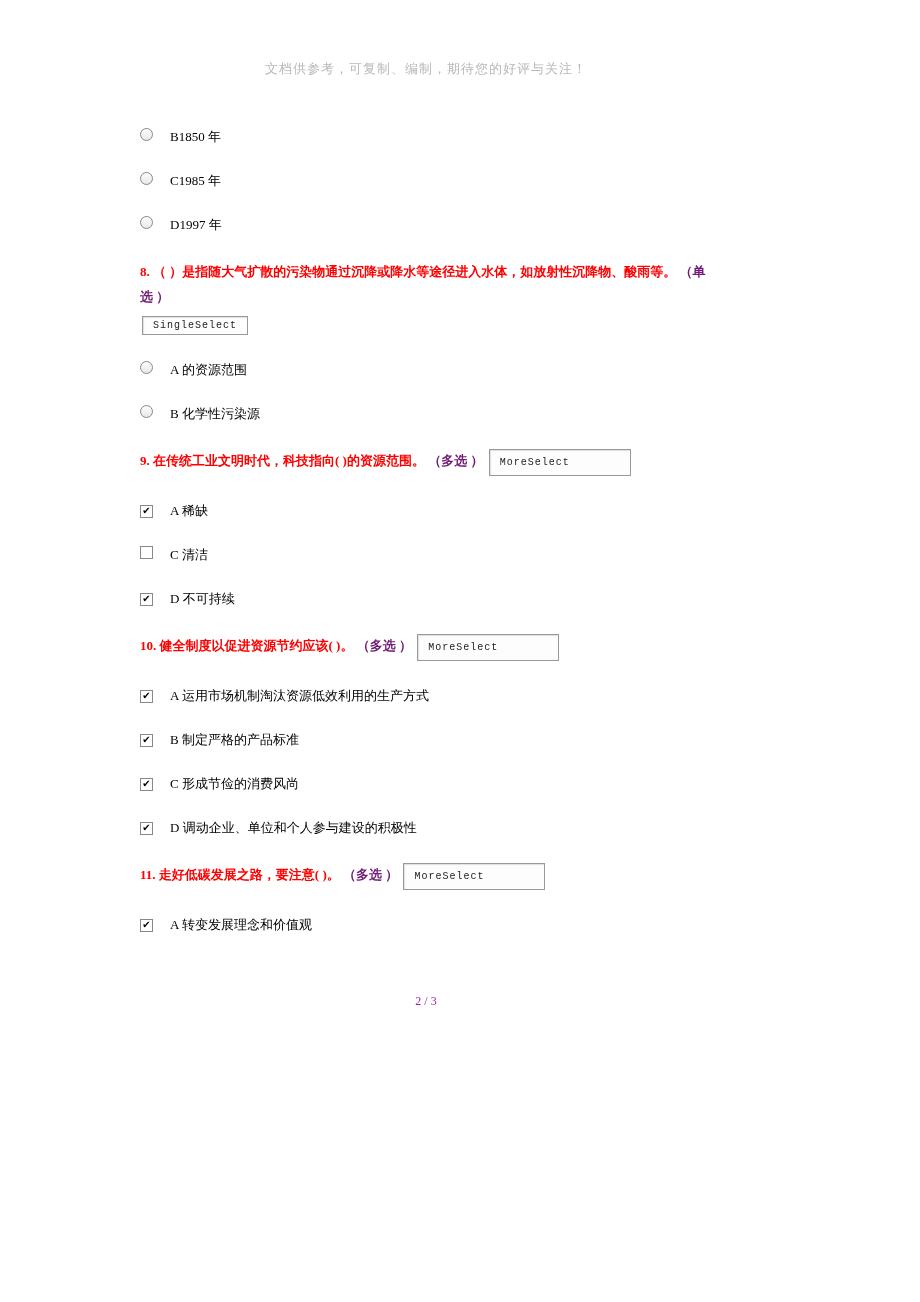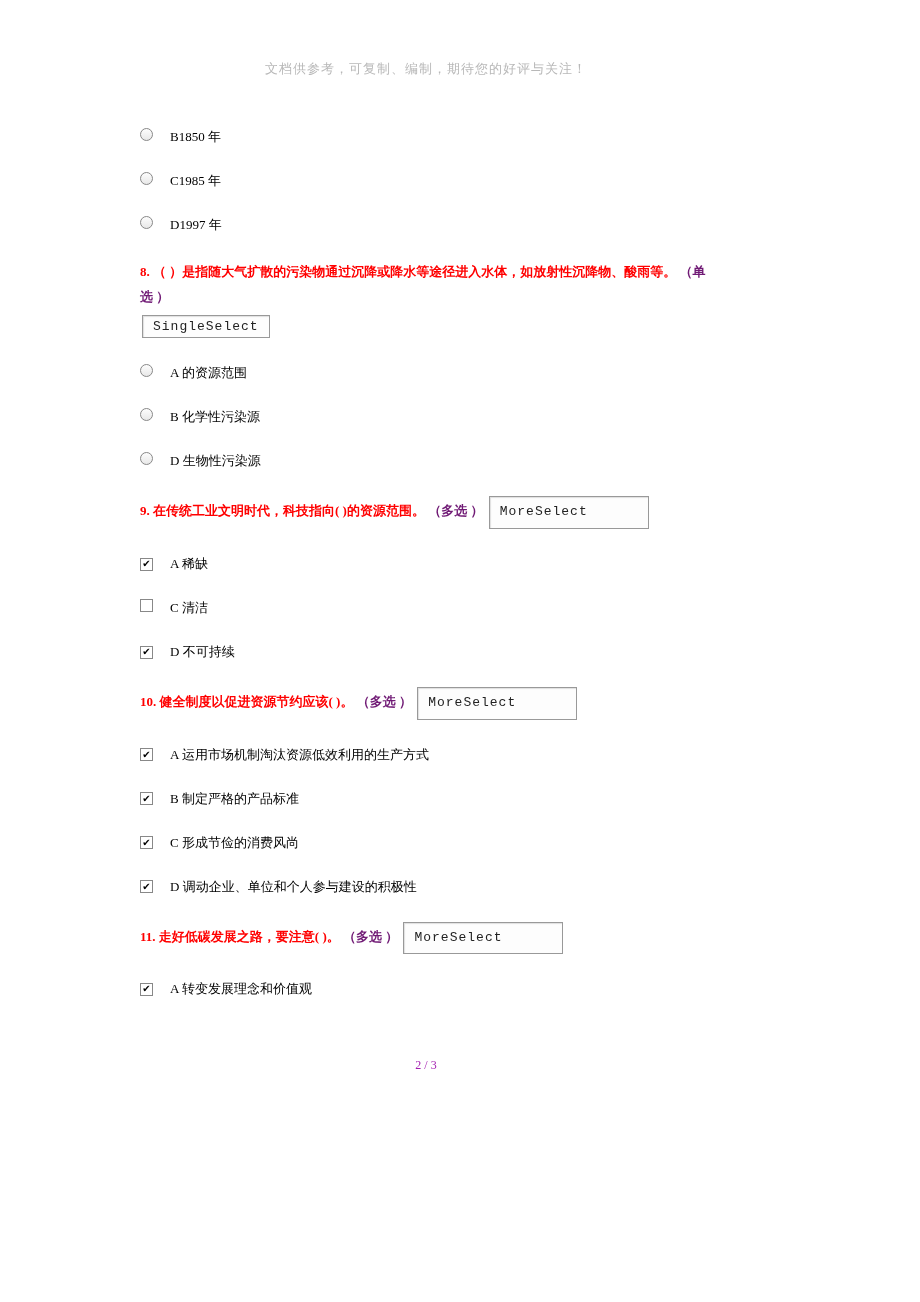--- a/index.html
+++ b/index.html
@@ -78,21 +78,21 @@
   .q-num { color: #ff0000; font-weight: bold; }
   .q-text { color: #ff0000; font-weight: bold; }
   .q-type { color: #701a75; font-weight: bold; }
   .type-box {
     display: inline-block;
     border: 1px solid #999;
     box-shadow: inset 1px 1px 1px rgba(0,0,0,0.12);
     background: #fdfdfd;
     padding: 3px 10px;
     font-family: "Courier New", monospace;
-    font-size: 13px;
+    font-size: 10px;
     color: #222;
     letter-spacing: 1px;
     vertical-align: middle;
     margin-left: 2px;
   }
   .type-box.wide { padding-right: 60px; }
   .footer {
     text-align: center;
     font-size: 12px;
     color: #a21caf;
@@ -127,24 +127,20 @@
   <div style="margin-top:6px;">
     <span class="type-box">SingleSelect</span>
   </div>
   <div class="option-row">
     <span class="ctrl"><span class="radio"></span></span>
     <span>A 的资源范围</span>
   </div>
   <div class="option-row">
     <span class="ctrl"><span class="radio"></span></span>
     <span>B 化学性污染源</span>
-  </div>
-  <div class="option-row">
-    <span class="ctrl"><span class="radio"></span></span>
-    <span>D 生物性污染源</span>
   </div>
 
   <div class="question">
     <span class="q-num">9.</span>
     <span class="q-text">在传统工业文明时代，科技指向( )的资源范围。</span>
     <span class="q-type">（多选 ）</span>
     <span class="type-box wide">MoreSelect</span>
   </div>
   <div class="option-row">
     <span class="ctrl"><span class="checkbox checked"></span></span>

